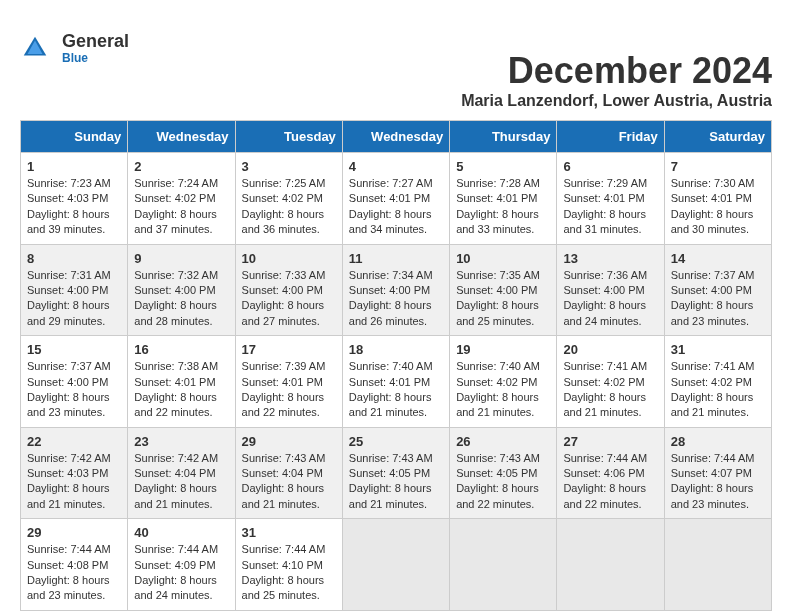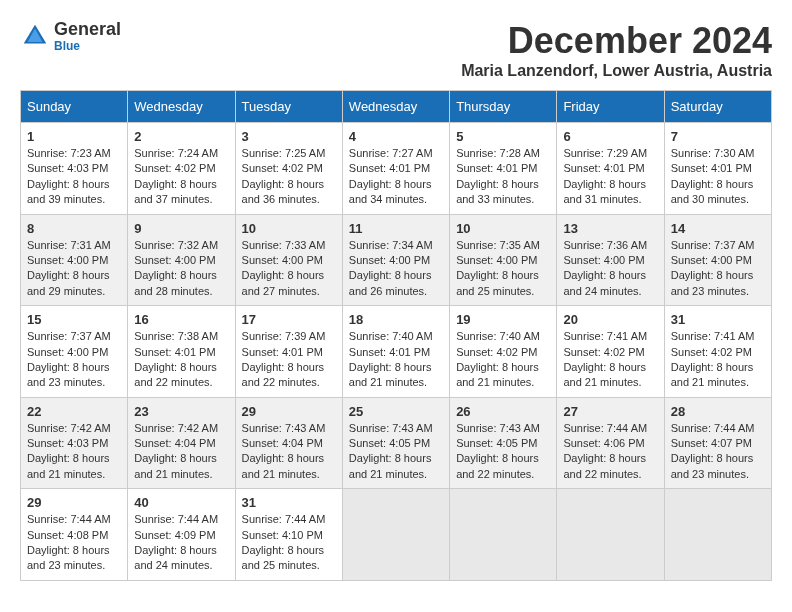--- a/index.html
+++ b/index.html
@@ -12,21 +12,22 @@
     }
     .header-area {
       display: flex;
       justify-content: space-between;
       align-items: flex-start;
       margin-bottom: 10px;
     }
     .logo {
       display: flex;
       align-items: center;
-      gap: 4px;
+      gap: 12px;
+      margin-top: 12px;
     }
     .logo-text {
       display: flex;
       flex-direction: column;
       line-height: 1.1;
     }
     .logo-general {
       font-size: 18px;
       font-weight: bold;
       color: #333;
@@ -35,20 +36,21 @@
       font-size: 12px;
       font-weight: bold;
       color: #1a6eb5;
     }
     .logo-icon {
       width: 30px;
       height: 30px;
     }
     .title-area {
       text-align: right;
+      margin-top: 30px;
     }
     .month-title {
       font-size: 36px;
       font-weight: bold;
       color: #333;
     }
     .location-title {
       font-size: 16px;
       font-weight: bold;
       color: #333;
@@ -57,23 +59,23 @@
       width: 100%;
       border-collapse: collapse;
       font-size: 11px;
     }
     .calendar thead tr {
       background: #1a6eb5;
       color: #fff;
     }
     .calendar thead th {
       padding: 8px 6px;
-      text-align: left;
+      text-align: right;
       font-size: 13px;
-      font-weight: normal;
+      font-weight: bold;
       border: 1px solid #ccc;
     }
     .calendar tbody tr {
       vertical-align: top;
     }
     .calendar tbody tr:nth-child(odd) {
       background: #fff;
     }
     .calendar tbody tr:nth-child(even) {
       background: #f0f0f0;

